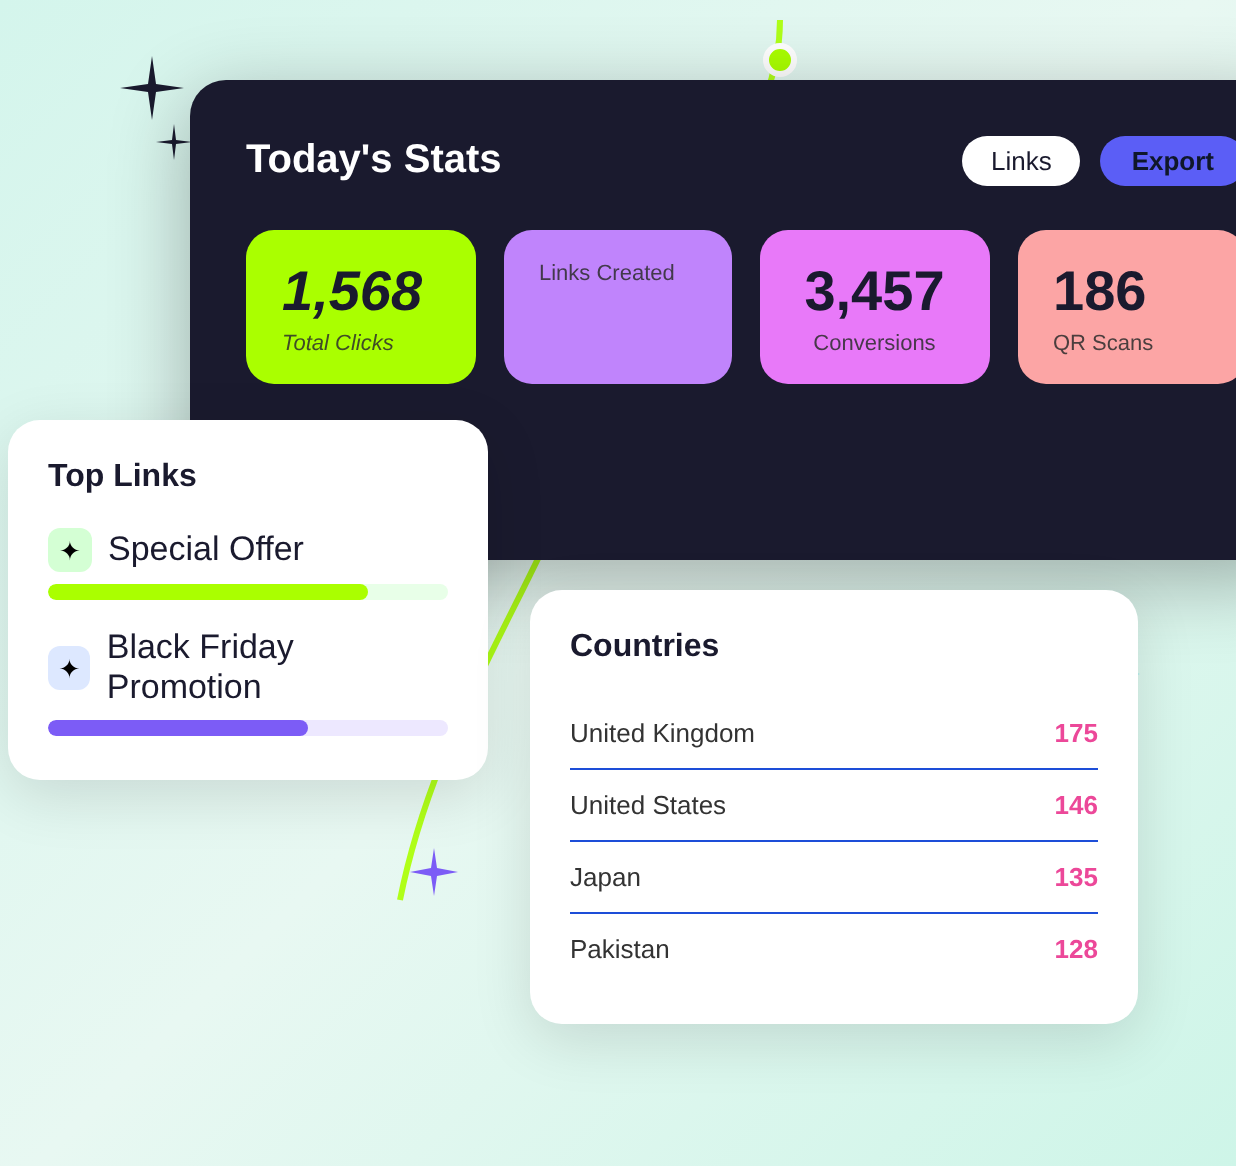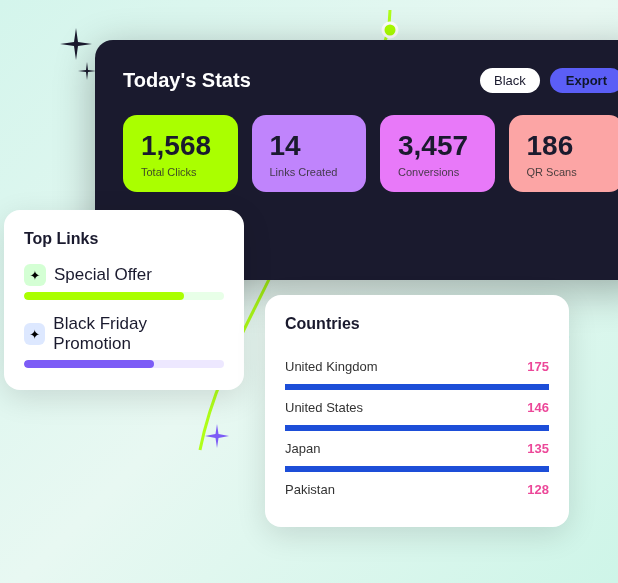--- a/index.html
+++ b/index.html
@@ -83,23 +83,23 @@
       gap: 14px;
     }
 
     .stat-card {
       border-radius: 14px;
       padding: 16px 18px 14px 18px;
       flex: 1;
       min-width: 0;
     }
 
-    .stat-card.green { background: #aaff00; }
+    .stat-card.green { background: #aaff00; font-style: italic; }
     .stat-card.purple { background: #c084fc; }
-    .stat-card.pink { background: #e879f9; }
+    .stat-card.pink { background: #e879f9; text-align: center; }
     .stat-card.cyan { background: #fca5a5; }
 
     .stat-value {
       font-size: 28px;
       font-weight: 800;
       color: #1a1a2e;
       line-height: 1.1;
       margin-bottom: 4px;
     }
 
@@ -198,21 +198,21 @@
       border-radius: 16px;
       padding: 20px 20px 20px 20px;
       box-shadow: 0 8px 30px rgba(0,0,0,0.12);
     }
 
     .country-row {
       display: flex;
       justify-content: space-between;
       align-items: center;
       padding: 10px 0;
-      border-bottom: 6px solid #1d4ed8;
+      border-bottom: 1px solid #1d4ed8;
     }
 
     .country-row:last-child {
       border-bottom: none;
       gap: 25px;
     }
 
     .country-name {
       font-size: 13px;
       color: #333;
@@ -261,31 +261,30 @@
 <svg class="curved-line" viewBox="0 0 618 583" xmlns="http://www.w3.org/2000/svg">
   <path d="M 390 10 C 390 80, 320 120, 300 200 C 280 280, 220 350, 200 450" fill="none" stroke="#aaff00" stroke-width="3" opacity="0.9"></path>
 
   <circle cx="390" cy="30" r="7" fill="#aaff00" stroke="#ffffff" stroke-width="3"></circle>
 </svg>
 
 <div class="dashboard-card">
   <div class="dashboard-header">
     <span class="dashboard-title">Today's Stats</span>
     <div class="header-controls">
-      <button class="date-btn">Black</button>
+      <button class="date-btn">Links</button>
       <button class="export-btn">Export</button>
     </div>
   </div>
   <div class="stats-grid">
     <div class="stat-card green">
       <div class="stat-value">1,568</div>
       <div class="stat-label">Total Clicks</div>
     </div>
     <div class="stat-card purple">
-      <div class="stat-value">14</div>
       <div class="stat-label">Links Created</div>
     </div>
     <div class="stat-card pink">
       <div class="stat-value">3,457</div>
       <div class="stat-label">Conversions</div>
     </div>
     <div class="stat-card cyan">
       <div class="stat-value">186</div>
       <div class="stat-label">QR Scans</div>
     </div>

